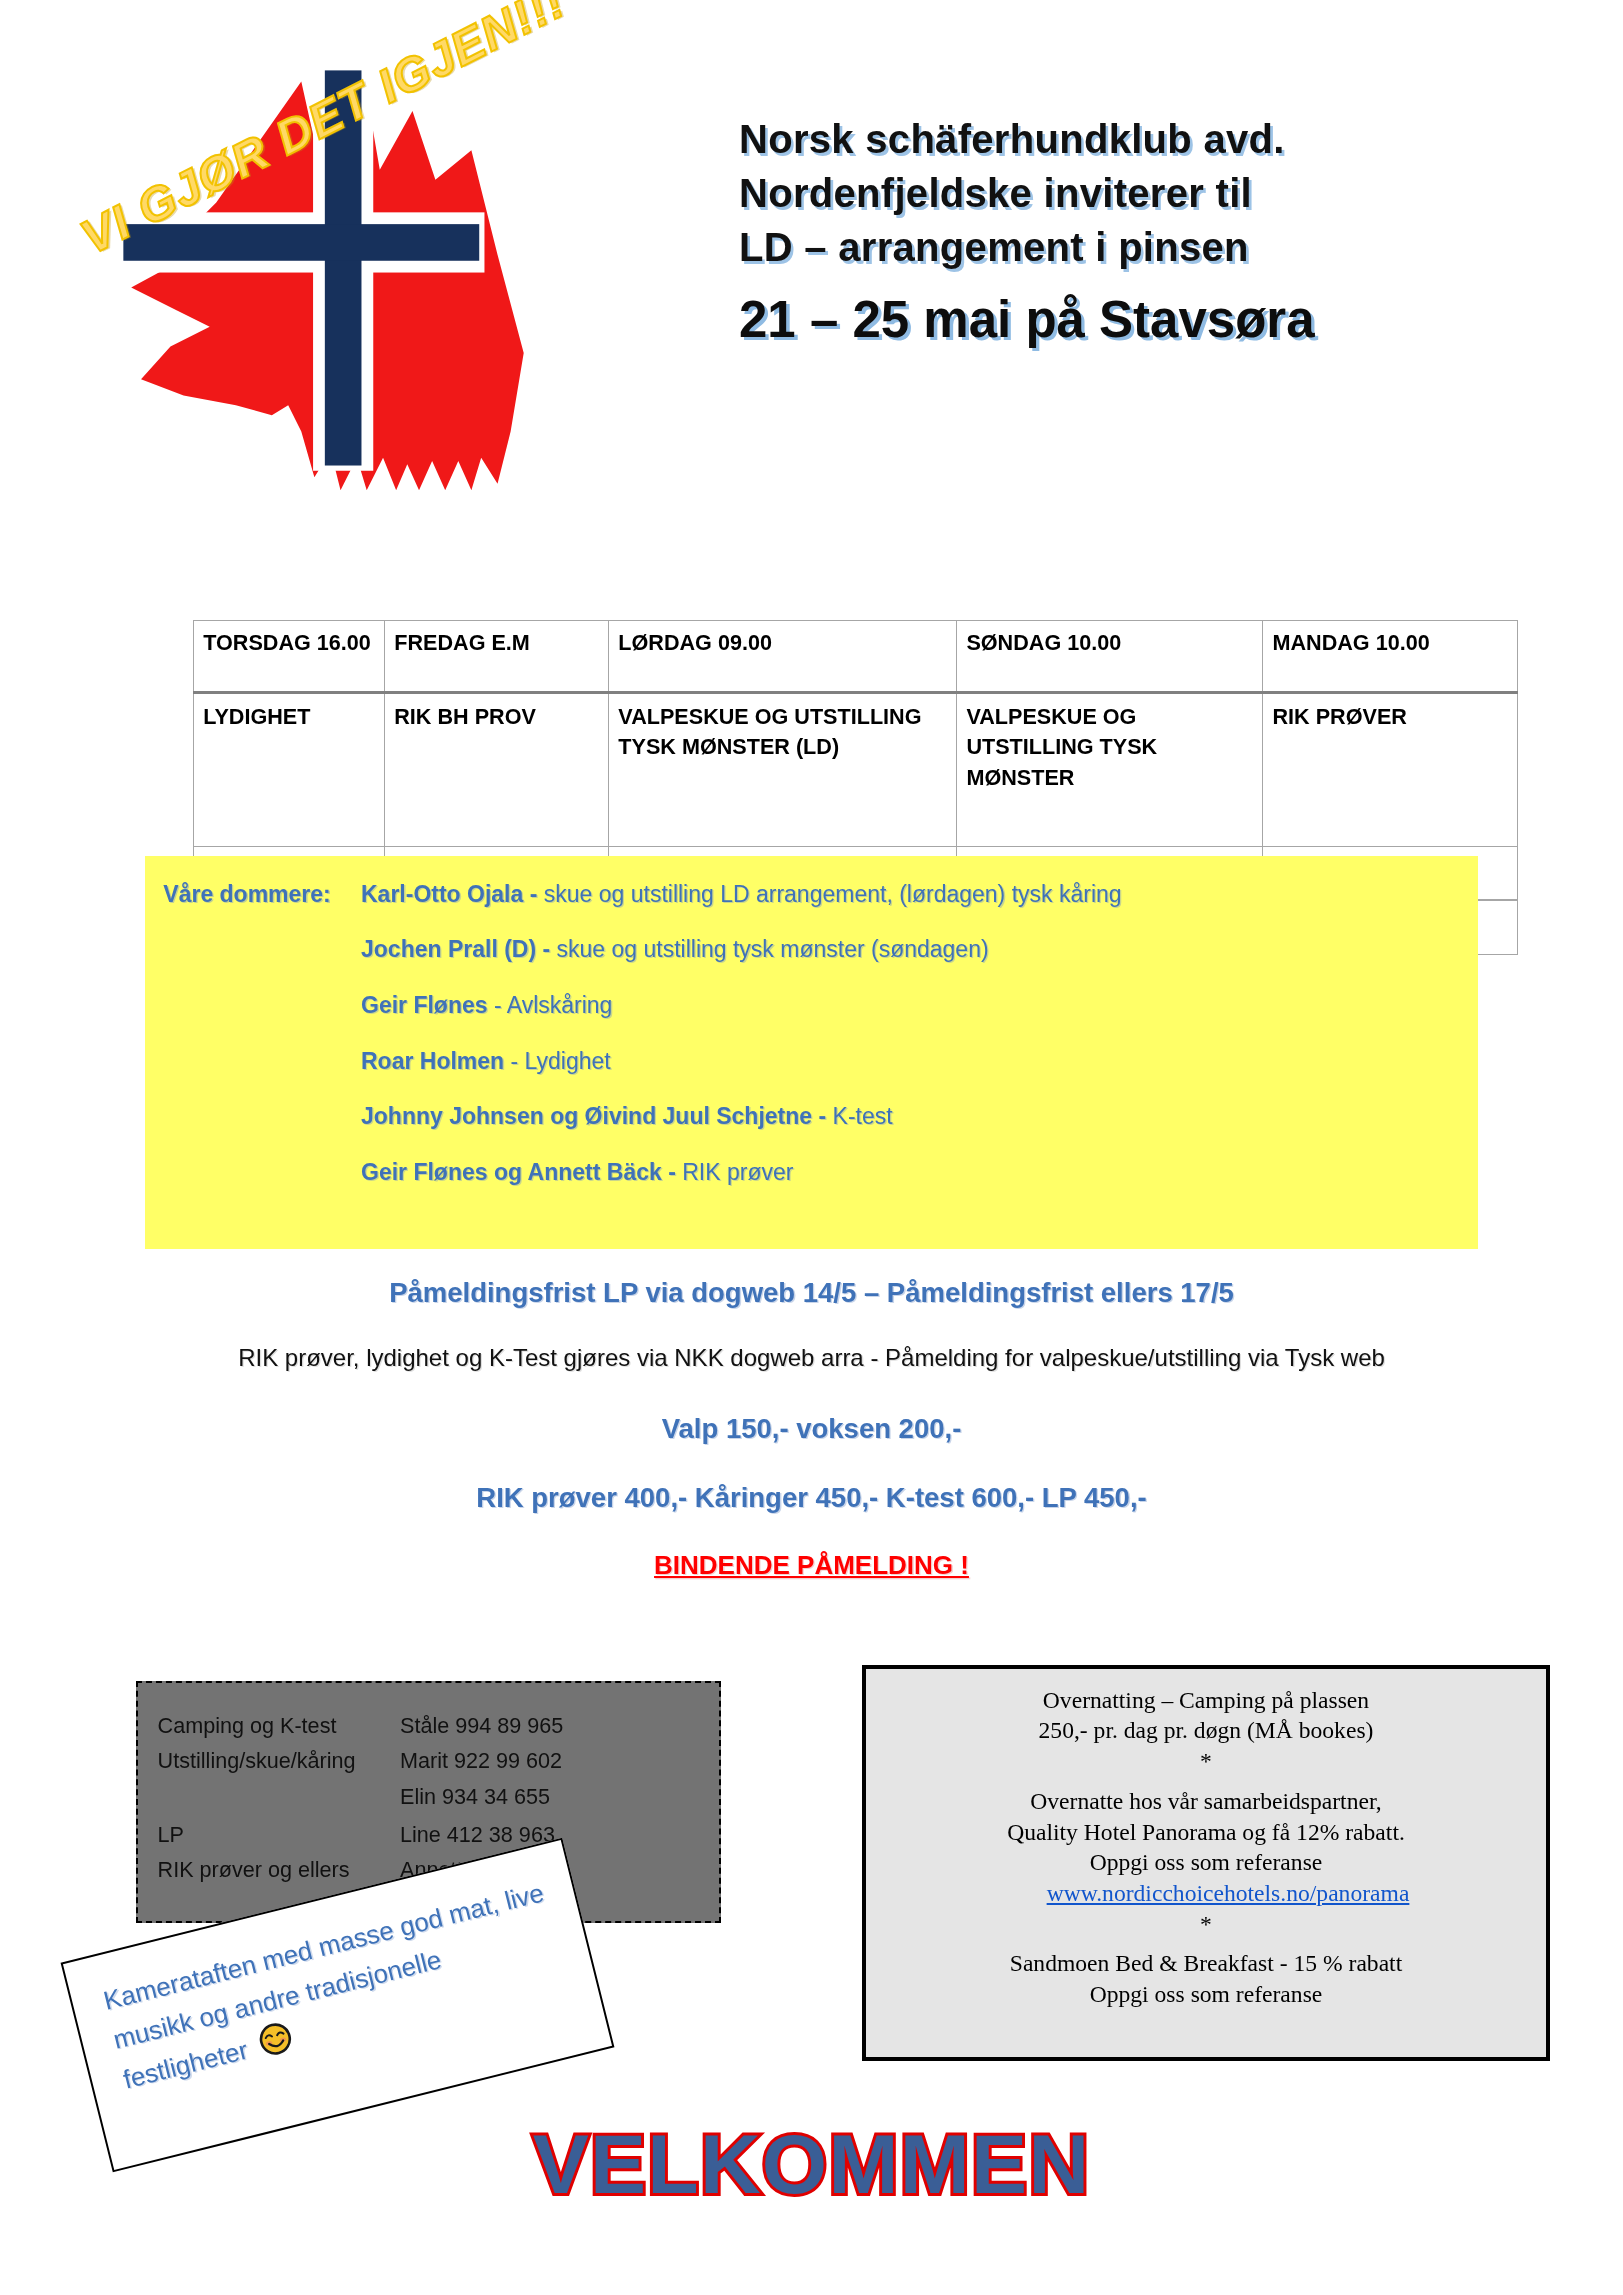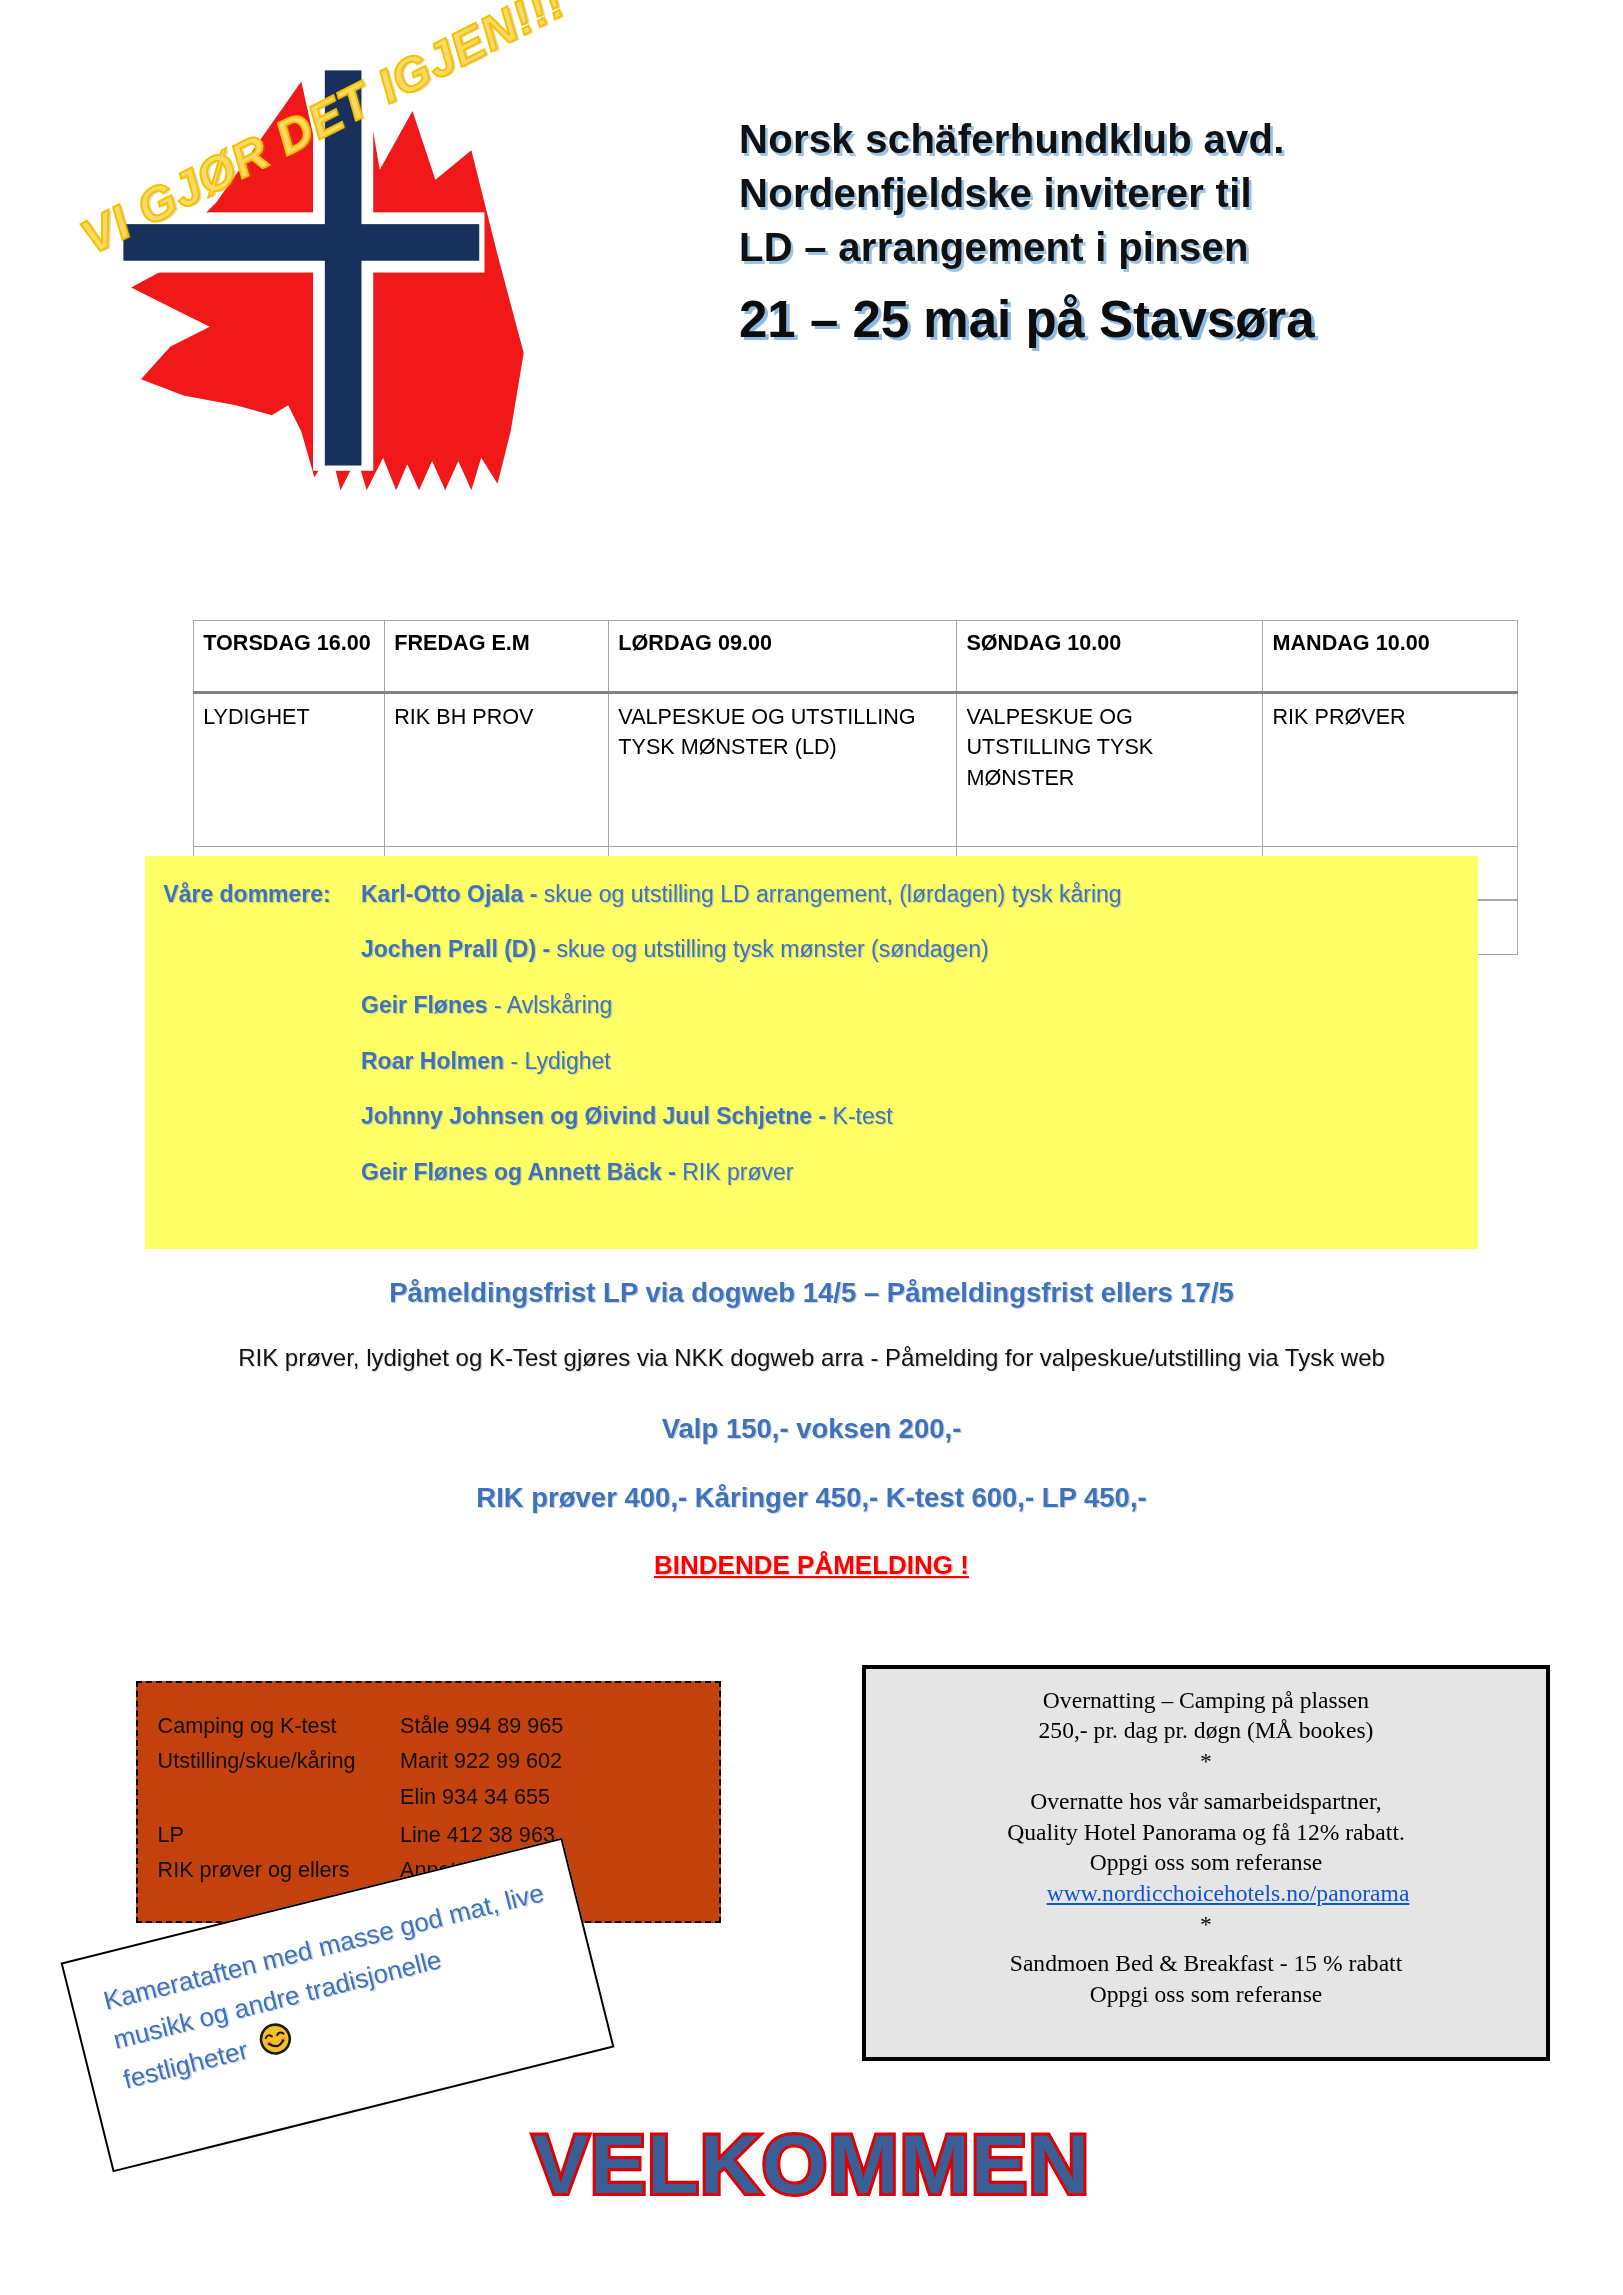--- a/index.html
+++ b/index.html
@@ -52,21 +52,21 @@
     position:absolute;left:193px;top:584px;width:1235px;
     border-collapse:collapse;table-layout:fixed;margin-top:36px;
   }
   .sched td,.sched th{
     border:1.3px solid #a6a6a6;
     padding:7.2px 7.9px 7.2px 9.2px;
     vertical-align:top;
     font-size:21.6px;color:#000;
     line-height:1.42;
     text-align:left;
-    font-weight:normal;
+    font-weight:bold;
   }
   .sched tr.hdr td{font-weight:bold;height:56px;}
   .sched tr.hdr td{border-bottom:3.3px solid #808080;}
   .sched tr.r1 td{height:137px;}
   .sched tr.r2 td{height:38px;border-bottom:2.6px solid #a6a6a6;}
   .sched tr.r3 td{height:38px;}
   .c0{width:173px;}
   .c1{width:206px;}
   .c2{width:330px;}
   .c3{width:288px;}
@@ -100,21 +100,21 @@
   .cline.red{color:#ff0000;font-weight:bold;text-shadow:1.3px 1.3px 0 rgba(220,120,120,.35);}
   .dl1{top:1277px;font-size:27.5px;}
   .dl2{top:1344px;font-size:24px;}
   .dl3{top:1413px;font-size:27.5px;}
   .dl4{top:1482px;font-size:27.5px;}
   .dl5{top:1550px;font-size:26px;text-decoration:underline;}
 
   
   .contacts{
     position:absolute;left:136px;top:1681px;width:585px;height:242px;
-    background:#c2410c;border:2.6px dashed #000;
+    background:#737373;border:2.6px dashed #000;
     box-sizing:border-box;
   }
   .contacts .crow{
     position:absolute;font-size:21.6px;color:#111;white-space:nowrap;
   }
   .contacts .ctitle{left:19.6px;}
   .contacts .cval{left:262px;}
   .cr0{top:30px;} .cr1{top:65px;} .cr2{top:101px;}
   .cr3{top:139px;} .cr4{top:174px;}
 

